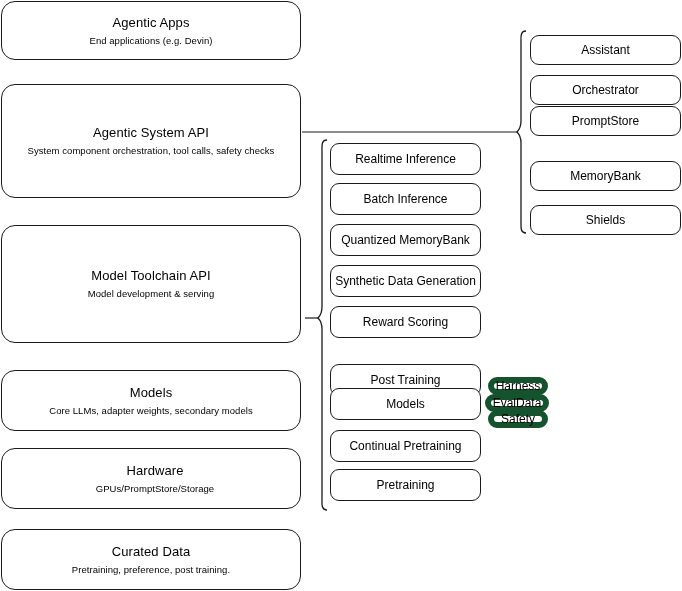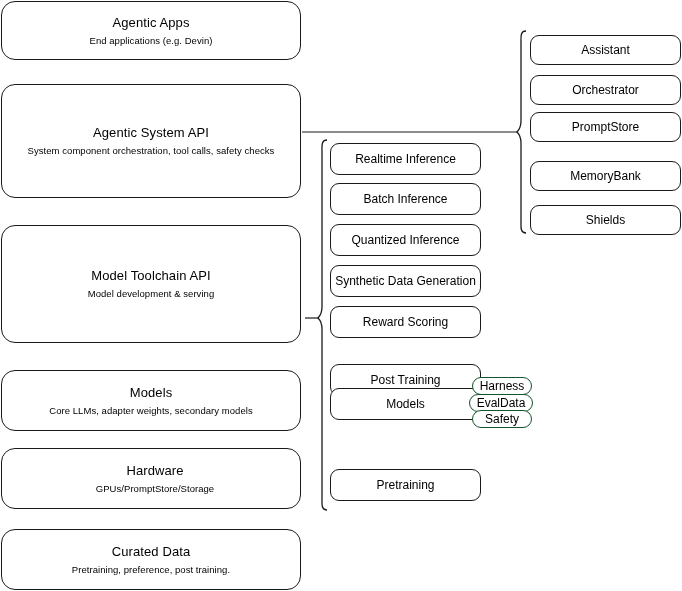--- a/index.html
+++ b/index.html
@@ -79,28 +79,29 @@
   }
   .right-label {
     font-size: 12px;
     line-height: 14px;
   }
   
   .pill {
     position: absolute;
     box-sizing: border-box;
     background: #ffffff;
-    border: 1px solid #14532d;
+    border: 6px solid #14532d;
     border-radius: 999px;
     display: flex;
     align-items: center;
     justify-content: center;
     font-size: 12px;
     line-height: 14px;
     height: 18px;
+    margin-left: 16px;
   }
 </style>
 </head>
 <body>
 
 <div id="canvas">
 
   <svg class="svg-layer" viewBox="0 0 682 591">
 
     <path d="M302 132 L518 132" fill="none" stroke="#1a1a1a" stroke-width="1.2"></path>
@@ -159,55 +160,58 @@
     <div class="layer-sub">Pretraining, preference, post training.</div>
   </div>
 
   <div class="box mid-box" style="top:143px;">
     <div class="mid-label">Realtime Inference</div>
   </div>
   <div class="box mid-box" style="top:183px;">
     <div class="mid-label">Batch Inference</div>
   </div>
   <div class="box mid-box" style="top:224px;">
-    <div class="mid-label">Quantized Inference</div>
+    <div class="mid-label">Quantized MemoryBank</div>
   </div>
   <div class="box mid-box" style="top:265px;">
     <div class="mid-label">Synthetic Data Generation</div>
   </div>
   <div class="box mid-box" style="top:306px;">
     <div class="mid-label">Reward Scoring</div>
   </div>
   <div class="box mid-box" style="top:364px;">
     <div class="mid-label">Post Training</div>
   </div>
   <div class="box mid-box" style="top:388px;">
     <div class="mid-label">Models</div>
   </div>
+  <div class="box mid-box" style="top:430px;">
+    <div class="mid-label">Continual Pretraining</div>
+  </div>
   <div class="box mid-box" style="top:469px;">
     <div class="mid-label">Pretraining</div>
   </div>
 
   <div class="pill" style="left:472px;top:377px;width:60px;">
     <span>Harness</span>
   </div>
   <div class="pill" style="left:469px;top:394px;width:64px;">
     <span>EvalData</span>
   </div>
   <div class="pill" style="left:472px;top:410px;width:60px;">
     <span>Safety</span>
   </div>
 
   <div class="box right-box" style="top:35px;">
     <div class="right-label">Assistant</div>
   </div>
   <div class="box right-box" style="top:75px;">
     <div class="right-label">Orchestrator</div>
   </div>
-  <div class="box right-box" style="top:112px;">
+  <div class="box right-box" style="top:106px;">
     <div class="right-label">PromptStore</div>
   </div>
   <div class="box right-box" style="top:161px;">
     <div class="right-label">MemoryBank</div>
   </div>
   <div class="box right-box" style="top:205px;">
     <div class="right-label">Shields</div>
   </div>
 
 </div>

